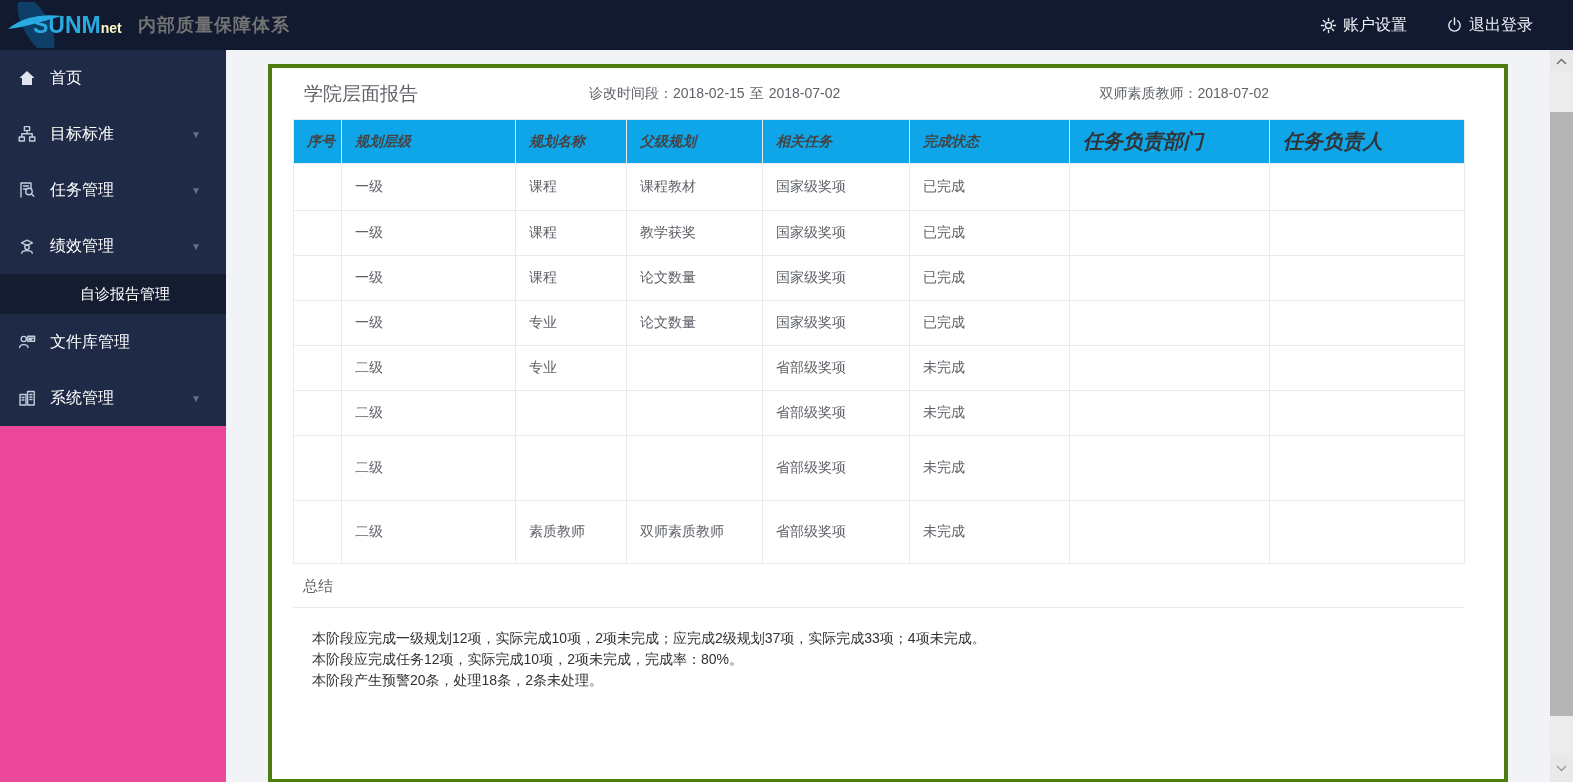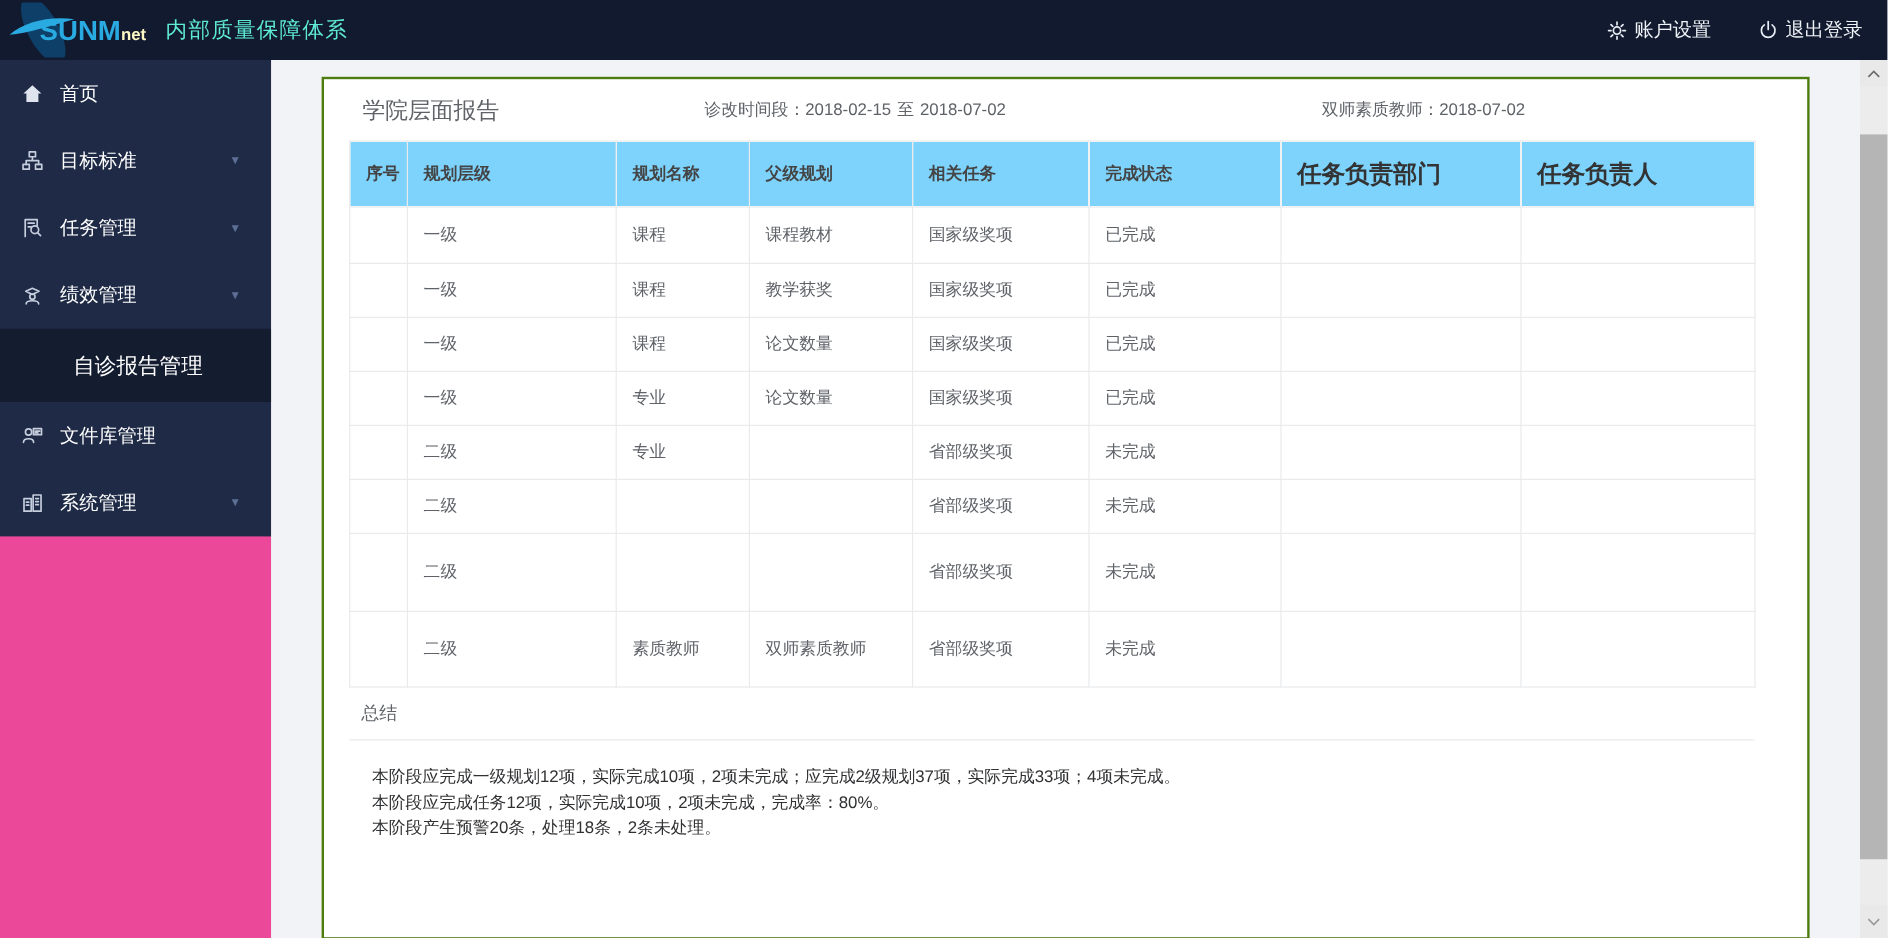--- a/index.html
+++ b/index.html
@@ -8,54 +8,54 @@
   .app { position:relative; width:1573px; height:782px; }
 
   
   .topbar { position:absolute; left:0; top:0; width:100%; height:50px;
     background:#111a2f; display:flex; align-items:center; z-index:5; }
   .logo { position:relative; width:122px; height:50px; margin-left:6px; flex:none; cursor:pointer; }
   .logo svg { position:absolute; left:0; top:2px; }
   .brand { position:absolute; left:27px; top:12px; font-size:23px; font-weight:bold;
     color:#29abe2; letter-spacing:0; }
   .brand-net { font-size:14px; color:#fef9c3; font-weight:bold; }
-  .app-title { color:#5eead4; font-size:18px; font-weight:400; margin-left:10px; letter-spacing:1px; }
-  .topbar-right { margin-left:auto; display:flex; align-items:flex-end; gap:38px; padding-right:21px; }
+  .app-title { color:#737373; font-size:18px; font-weight:700; margin-left:10px; letter-spacing:1px; }
+  .topbar-right { margin-left:auto; display:flex; align-items:flex-end; gap:38px; padding-right:40px; }
   .topbar-btn { display:flex; align-items:center; gap:5px; background:none; border:none;
     color:#f0f3f8; font-size:16px; cursor:pointer; font-family:inherit; }
 
   
   .sidebar { position:absolute; left:0; top:50px; width:226px; bottom:0; background:#ec4899; }
   .menu { background:#1e2a46; }
   .item { height:56px; display:flex; align-items:center; padding-left:17px;
     color:#ffffff; font-size:16px; cursor:pointer; }
   .item .nav-icon { width:20px; height:20px; flex:none; }
   .item .label { margin-left:13px; }
   .arrow { margin-left:auto; margin-right:25px; font-size:10px; color:#5d6f95; }
   .submenu { background:#141c30; }
-  .subitem { height:61px; display:flex; align-items:center; padding-left:61px;
-    font-size:18px; color:#ffffff; cursor:pointer; }
+  .subitem { height:40px; display:flex; align-items:center; padding-left:80px;
+    font-size:15px; color:#ffffff; cursor:pointer; }
   .subitem.active { background:var(--accent,#2f9cf5); }
 
   
   .page { position:absolute; left:226px; top:50px; right:23px; bottom:0;
     background:#f1f3f6; overflow:hidden; }
-  .card { margin:14px 42px 0 42px; background:#ffffff; border:2px solid #4d7c0f;
+  .card { margin:14px 42px 0 42px; background:#ffffff; border:4px solid #4d7c0f;
     height:calc(100% - 13px); }
   .report-header { display:flex; align-items:center; height:51px; padding-left:32px; }
   .report-title { font-size:19px; color:#5f6368; font-weight:400; width:285px; }
   .period, .generated { font-size:14px; color:#5f6368; }
   .period .sep { margin:0 5px; }
   .generated { margin-left:auto; margin-right:235px; }
 
   .table-wrap { padding-left:21px; width:1192px; }
   table { border-collapse:collapse; table-layout:fixed; width:1171px; }
   th, td { border:1px solid #e8eaec; text-align:left; padding-left:13px;
     overflow:hidden; white-space:nowrap; }
-  thead tr { height:55px; background:#7dd3fc; }
+  thead tr { height:44px; background:#0ea5e9;font-style:italic; }
   th { font-size:14px; font-weight:bold; color:#444; }
   th:nth-child(n+7) { font-size:20px; color:#333; }
   td { font-size:14px; color:#5f6368; }
   tbody tr { height:45px; }
   tbody tr:first-child { height:47px; }
   tbody tr:nth-child(7) { height:65px; }
   tbody tr:nth-child(8) { height:63px; }
 
   .summary-title { height:44px; line-height:44px; font-size:15px; color:#5f6368;
     padding-left:10px; border-bottom:1px solid #e8eaec; width:1171px; }

